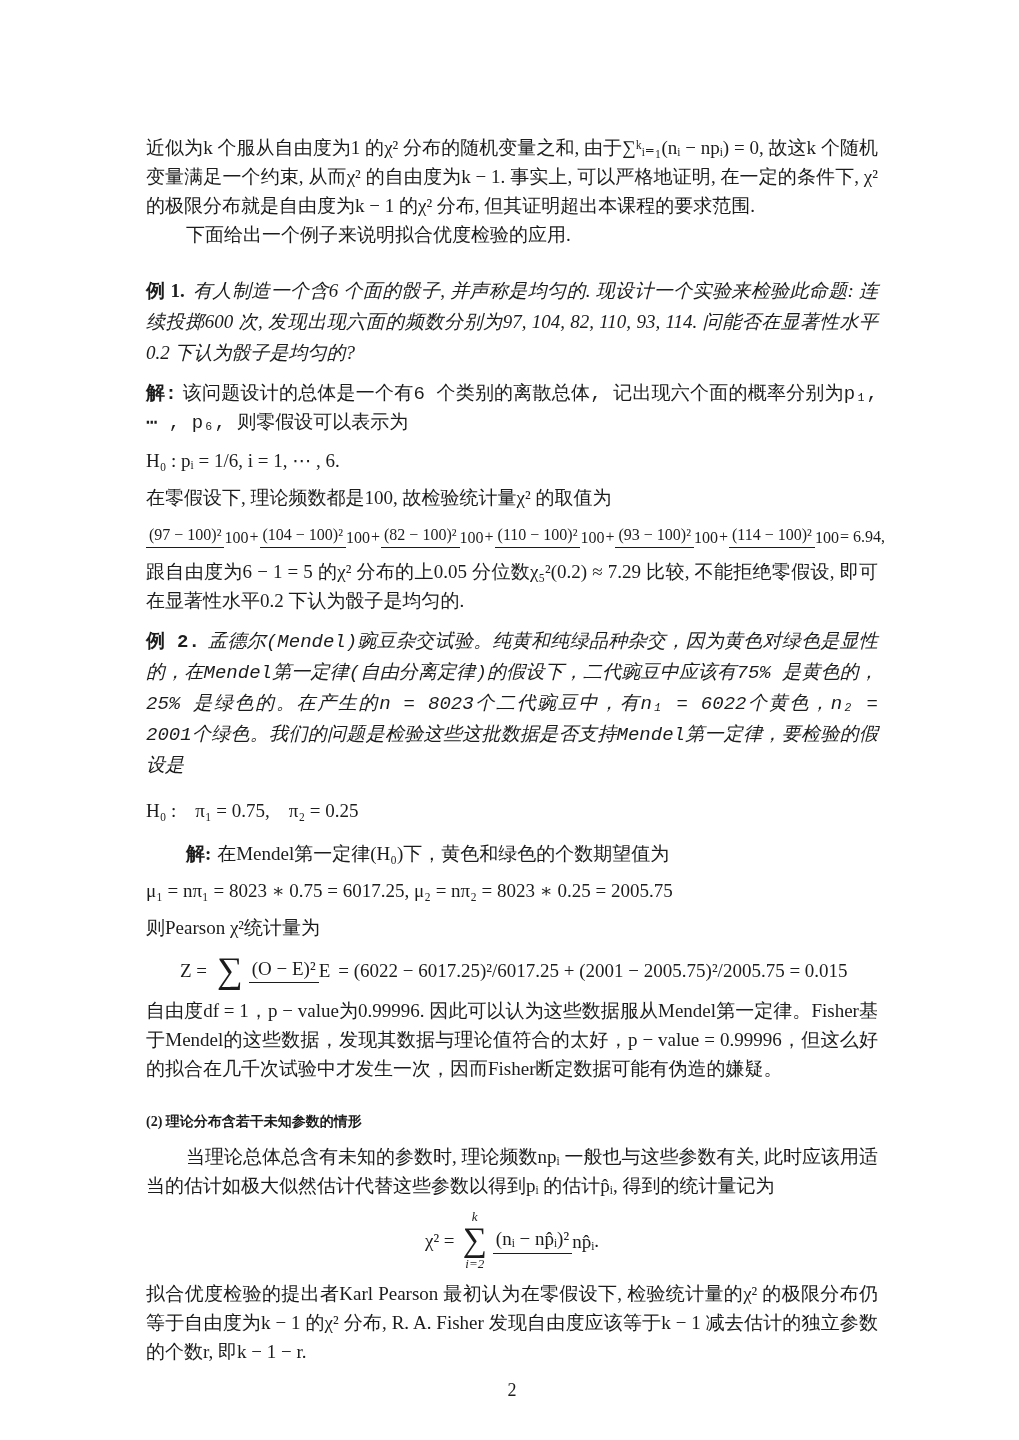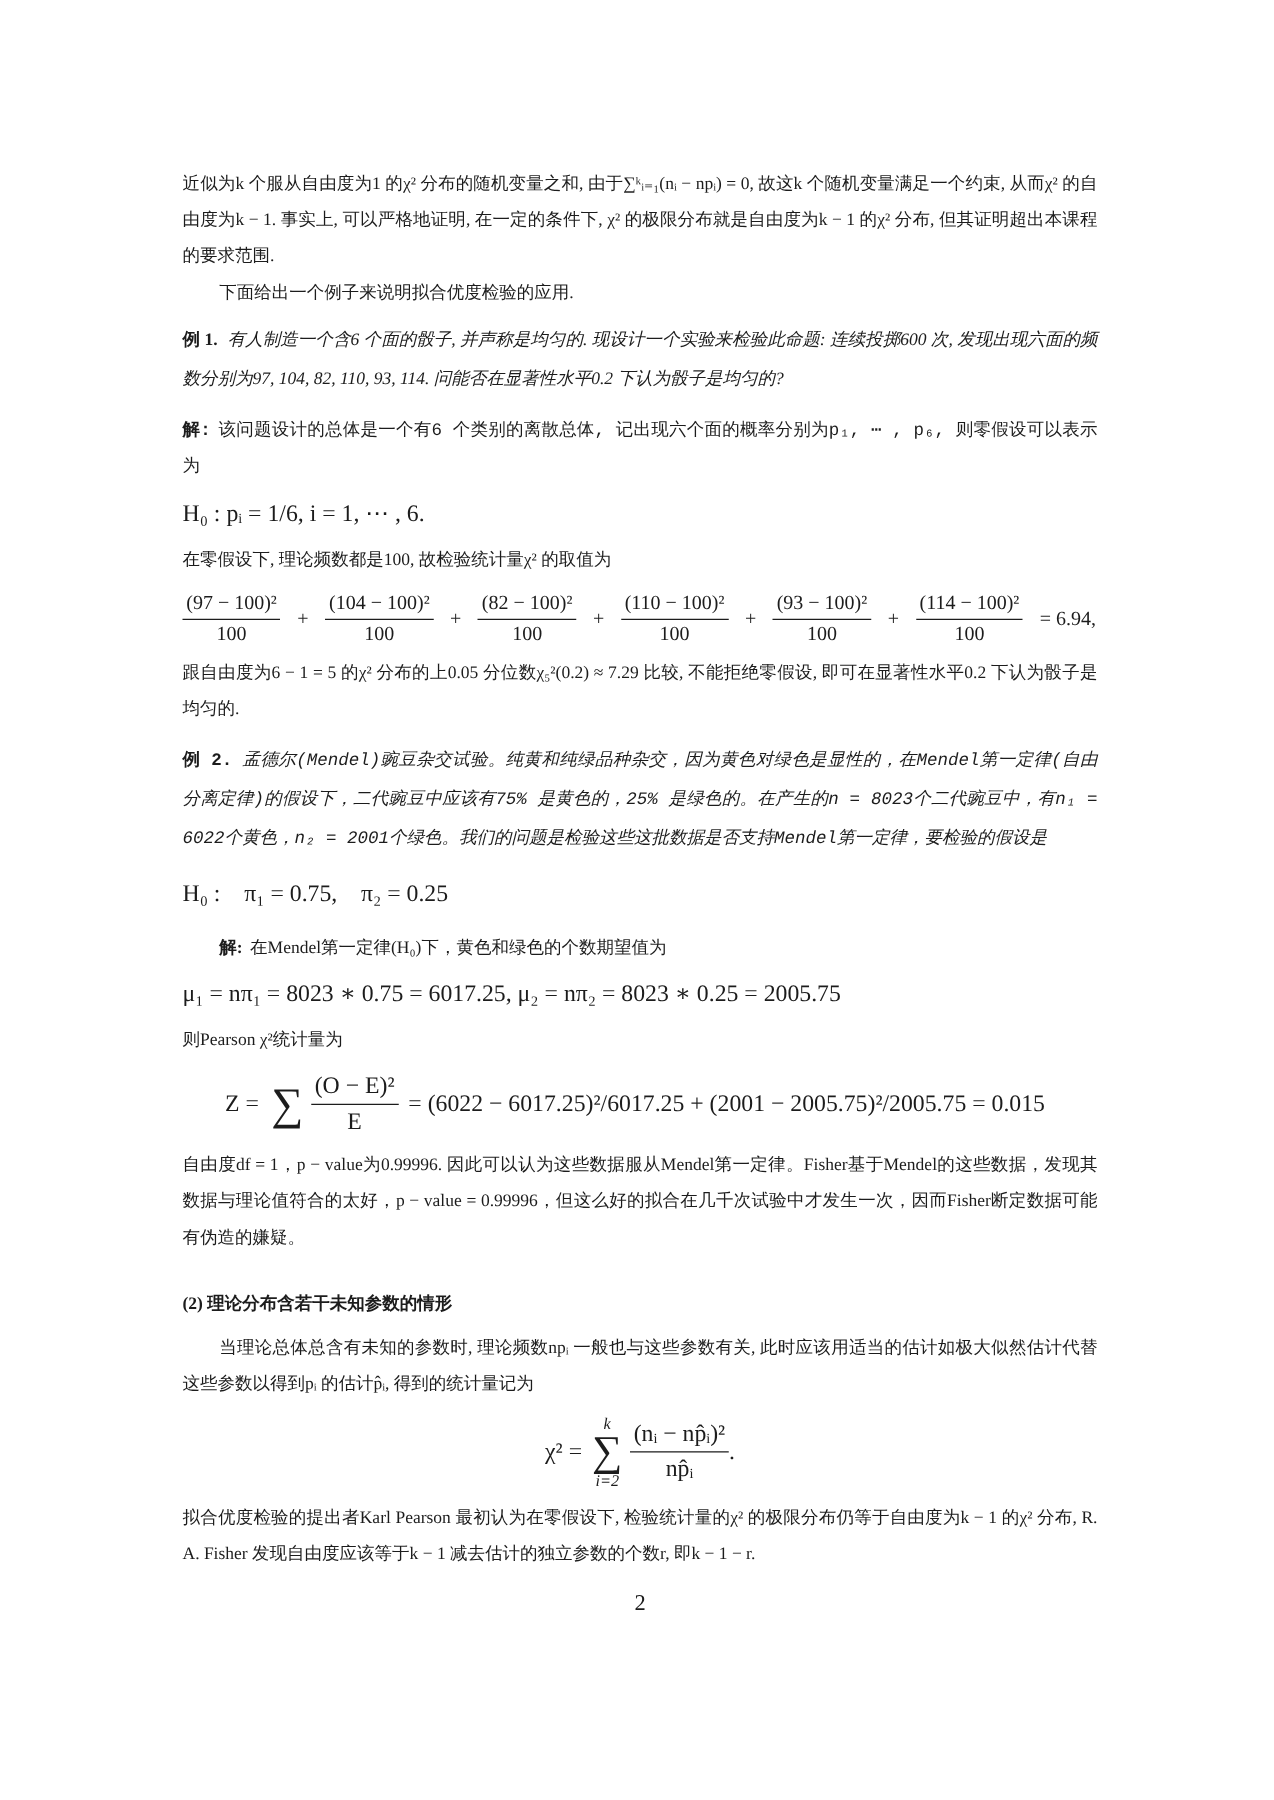--- a/index.html
+++ b/index.html
@@ -15,28 +15,28 @@
     font-family: "Liberation Serif", "DejaVu Serif", serif;
   }
   .page {
     box-sizing: border-box;
     width: 1019px;
     height: 1440px;
     padding: 133px 141px 0 146px;
   }
   .para {
     margin: 0;
-    font-size: 14px;
+    font-size: 19px;
     line-height: 29px;
     text-align: justify;
     text-justify: inter-ideograph;
   }
   .indent { text-indent: 2.1em; }
   .example {
-    margin-top: 8px;
+    margin-top: 26px;
     font-style: italic;
     line-height: 31px;
   }
   .example .exlabel {
     font-style: normal;
     font-weight: bold;
     padding-right: 8px;
   }
   .sol-label {
     font-weight: bold;
@@ -57,21 +57,21 @@
     margin: 8px 0;
   }
   .center { text-align: left; }
   .eq-row {
     display: flex;
     align-items: center;
     flex-wrap: nowrap;
   }
   .frac {
     display: inline-flex;
-    flex-direction: column;
+    flex-direction: row;
     align-items: center;
     text-align: center;
     line-height: 1.25;
   }
   .frac .num {
     padding: 0 3px 2px 3px;
     border-bottom: 1.3px solid #1c1c1c;
     white-space: nowrap;
   }
   .frac .den {

